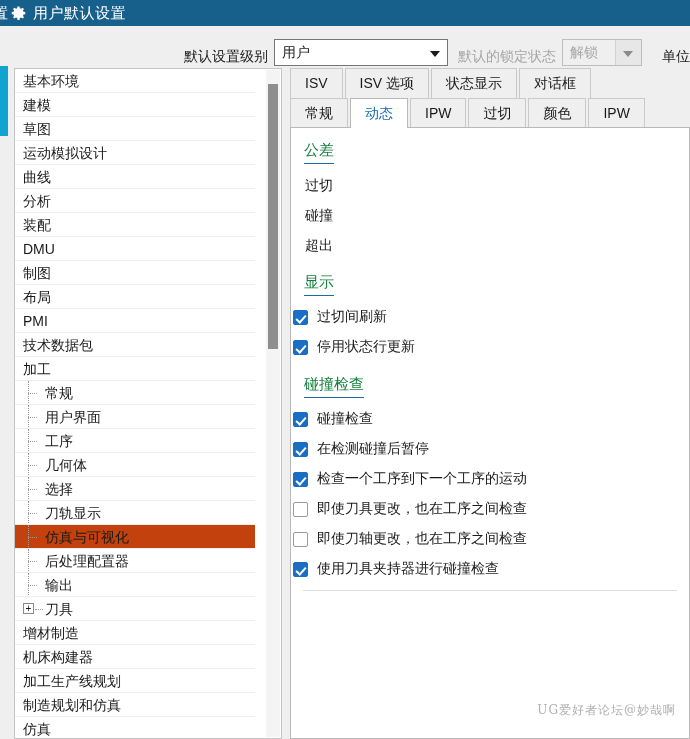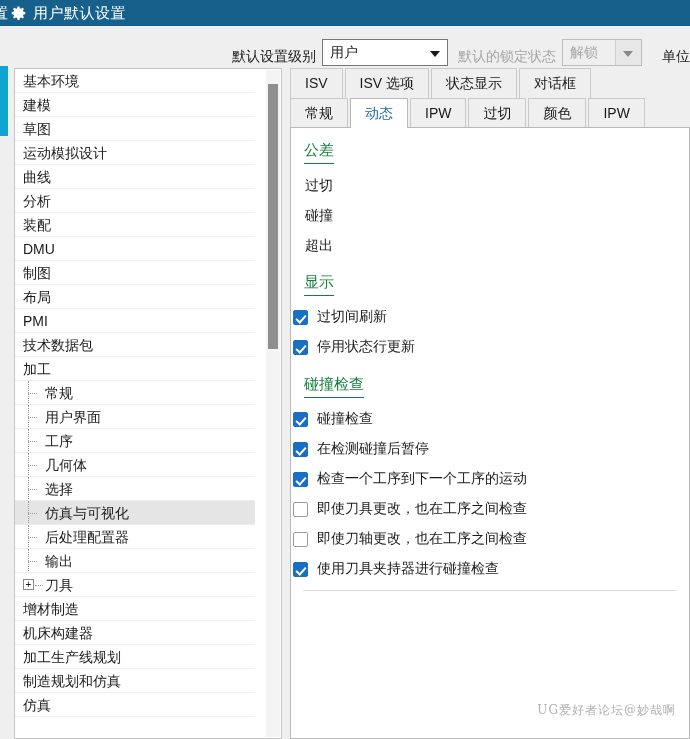--- a/index.html
+++ b/index.html
@@ -46,21 +46,21 @@
     padding-right: 0;
     overflow: hidden; white-space: nowrap;
   }
   .tb-label { font-size: 14px; color: #1a1a1a; margin-right: 6px; }
   .tb-label.dim { color: #a6a6a6; margin-top: 24px; }
   .combo {
     height: 27px; background: #ffffff; border: 1px solid #767676;
     display: flex; align-items: center; position: relative;
     padding: 0 0 0 7px; font-size: 14px; color: #1a1a1a;
   }
-  .combo.level { width: 126px; }
+  .combo.level { width: 174px; }
   .combo.lock {
     width: 80px; background: #efefef; border-color: #bdbdbd; color: #a6a6a6;
   }
   .combo .arrow {
     position: absolute; right: 7px; top: 50%;
     width: 0; height: 0; margin-top: -2px;
     border-left: 5px solid transparent;
     border-right: 5px solid transparent;
     border-top: 6px solid #1a1a1a;
   }
@@ -86,21 +86,21 @@
   .tree-list { position: absolute; left: 0; top: 0; width: 240px; }
   .tree-item {
     height: 24px; line-height: 24px;
     font-size: 14px; color: #1a1a1a;
     border-bottom: 1px solid #eeeeee;
     padding-left: 8px;
     white-space: nowrap; overflow: hidden;
     display: flex; align-items: center;
   }
   .tree-item.child { padding-left: 8px; }
-  .tree-item.selected { background: #e5e5e5; text-align: center; }
+  .tree-item.selected { background: #c2410c; text-align: center; }
   .tree-guide {
     display: inline-block; width: 22px; height: 24px; position: relative;
     flex: 0 0 auto;
   }
   .tree-guide::before {
     content: ""; position: absolute; left: 5px; top: 0; bottom: 0;
     border-left: 1px dotted #9a9a9a;
   }
   .tree-guide::after {
     content: ""; position: absolute; left: 5px; top: 50%; width: 9px;
@@ -279,20 +279,24 @@
         <span class="tree-guide"></span>
         <span>工序</span>
       </div>
       <div class="tree-item child">
         <span class="tree-guide"></span>
         <span>几何体</span>
       </div>
       <div class="tree-item child">
         <span class="tree-guide"></span>
         <span>选择</span>
+      </div>
+      <div class="tree-item child">
+        <span class="tree-guide"></span>
+        <span>刀轨显示</span>
       </div>
       <div class="tree-item child selected">
         <span class="tree-guide"></span>
         <span>仿真与可视化</span>
       </div>
       <div class="tree-item child">
         <span class="tree-guide"></span>
         <span>后处理配置器</span>
       </div>
       <div class="tree-item child">

